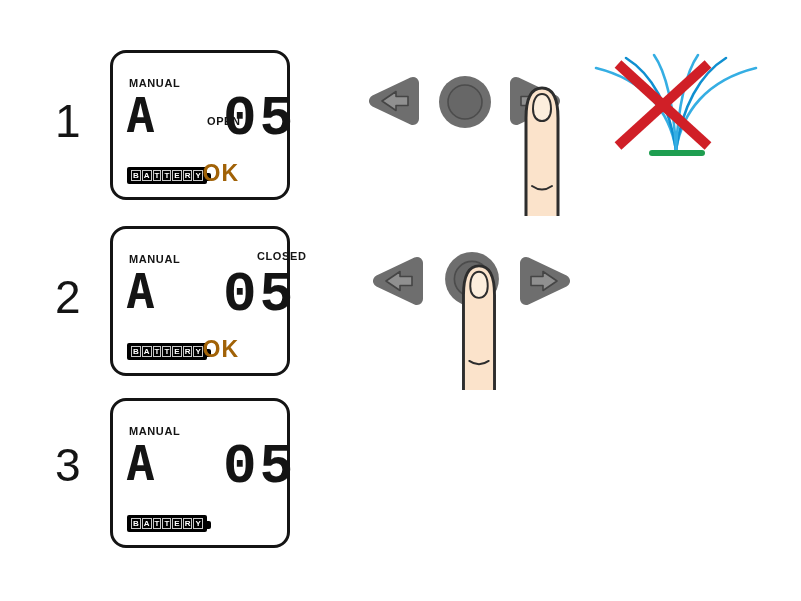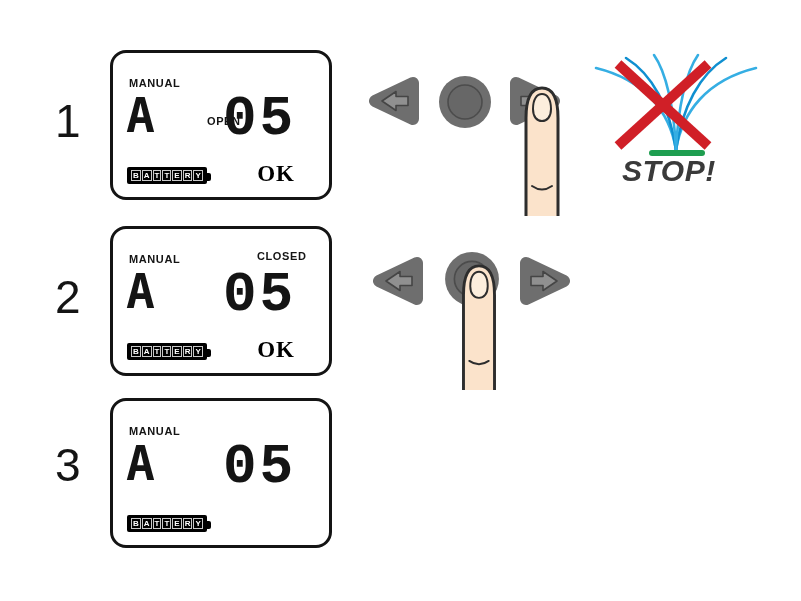--- a/index.html
+++ b/index.html
@@ -3,39 +3,39 @@
 <meta charset="utf-8">
 <style>
   * { margin:0; padding:0; box-sizing:border-box; }
   html,body { background:#ffffff; }
   body { font-family:"Liberation Sans", sans-serif; color:#141414; }
   .canvas { position:relative; width:801px; height:601px; background:#ffffff; overflow:hidden; }
 
   .step-num { position:absolute; font-size:46px; font-weight:500; color:#141414; line-height:1; }
 
   .lcd {
-    position:absolute; width:222px; height:150px;
+    position:absolute; width:180px; height:150px;
     background:#ffffff; border:3px solid #141414; border-radius:16px;
   }
   .lcd-label { position:absolute; font-size:11px; font-weight:700; letter-spacing:0.6px; color:#141414; }
   .seg { position:absolute; font-family:"DejaVu Sans Mono", monospace; font-weight:700; color:#141414; line-height:1; }
   .station { left:13px; top:38px; font-size:48px; }
   .value   { left:110px; top:38px; font-size:56px; letter-spacing:3px;font-family:Liberation Mono, monospace; }
   .battery {
     position:absolute; left:14px; bottom:13px;
     background:#000; border-radius:2px; padding:3px 4px;
     display:flex; gap:1px; align-items:center;
   }
   .battery::after { content:""; position:absolute; right:-4px; top:6px; width:4px; height:8px; background:#000; border-radius:0 2px 2px 0; }
   .battery .bchar {
     color:#fff; font-size:8px; font-weight:700; line-height:9px;
     border:1px solid #c9c9c9; padding:0 1px;
     font-family:"Liberation Sans", sans-serif;
   }
-  .ok { position:absolute; right:34px; bottom:10px; font-size:23px; font-weight:900; letter-spacing:1px; color:#000000;font-family:Liberation Serif, serif; }
+  .ok { position:absolute; right:48px; bottom:10px; font-size:23px; font-weight:900; letter-spacing:1px; color:#a16207; }
 
   .stop-label { position:absolute; font-size:30px; font-weight:700; font-style:italic; color:#3a3a3a; letter-spacing:0.5px; }
 
   svg.gfx { position:absolute; display:block; }
   .finger { z-index:2; }
 </style>
 </head>
 <body>
 
 <div class="canvas">
@@ -89,21 +89,20 @@
       <path d="M 86 98 C 92 55 110 22 136 6" stroke="#0f8fd0" stroke-width="2.6"></path>
       <path d="M 86 98 C 88 55 96 20 108 3" stroke="#35aee3" stroke-width="2.6"></path>
     </g>
     <path d="M 62 101 L 112 101" stroke="#1e9e50" stroke-width="6" stroke-linecap="round"></path>
     <g stroke="#d01f27" stroke-width="10">
       <path d="M 28 12 L 118 94"></path>
       <path d="M 118 12 L 28 94"></path>
     </g>
   </svg>
 
-  <div class="stop-label" style="left:622px; top:154px;">STOP!</div>
 
   <div class="step-num" style="left:55px; top:274px;">2</div>
 
   <div class="lcd" style="left:110px; top:226px;">
     <span class="lcd-label" style="left:16px; top:24px;">MANUAL</span>
     <span class="lcd-label" style="left:144px; top:21px;">CLOSED</span>
     <span class="seg station">A</span>
     <span class="seg value">05</span>
     <span class="battery">
         <span class="bchar">B</span>

